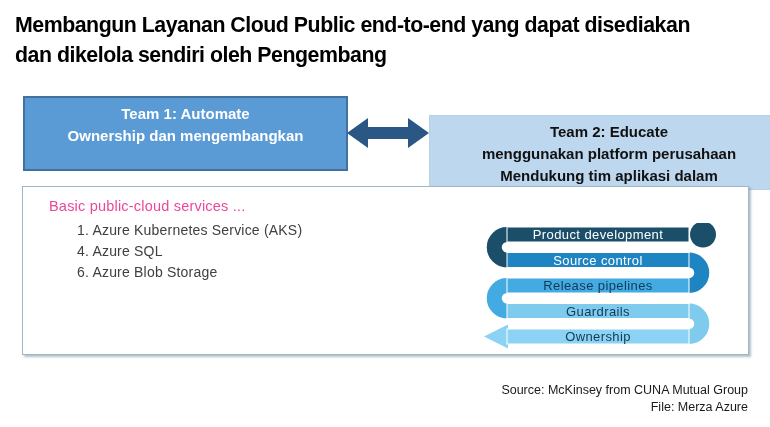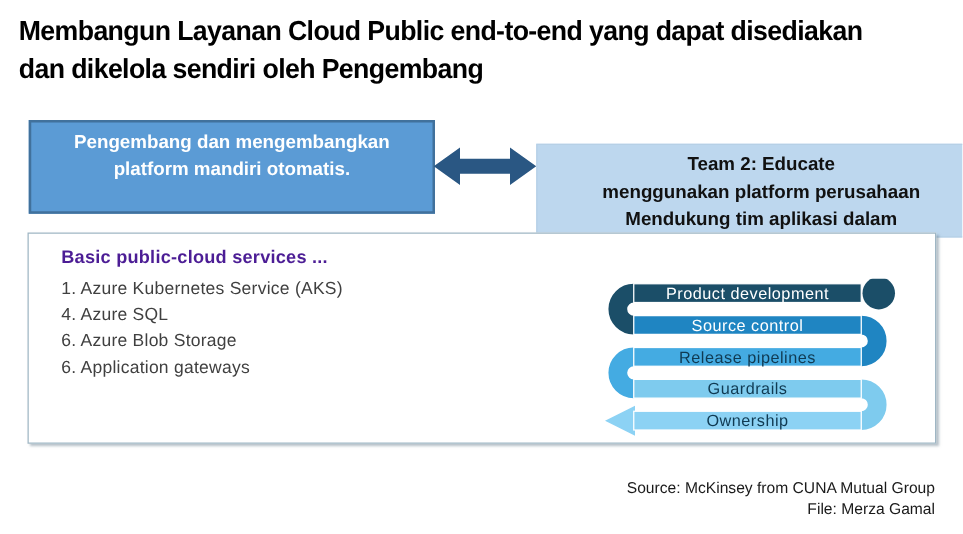--- a/index.html
+++ b/index.html
@@ -35,30 +35,30 @@
   }
   .dbl-arrow { position: absolute; left: 347px; top: 116px; width: 82px; height: 34px; }
   
   .panel {
     position: absolute; left: 22px; top: 186px; width: 727px; height: 169px;
     background: #ffffff; border: 1px solid #9FB6C4;
     box-shadow: 2px 2px 2px rgba(110,130,145,0.5);
   }
   .panel-header {
     position: absolute; top: 11px;
-    font-size: 14.5px; font-weight: bold; color: #4c1d95;
+    font-size: 14.5px; font-weight: normal; color: #ec4899;
     letter-spacing: 0.2px;
   }
   .panel-header.left  { left: 26px; }
   .panel-header.right { right: 12px; text-align: right; }
   .service-list {
     position: absolute; left: 26px; top: 33px; list-style: none;
   }
   .service-list li {
-    font-size: 14px; color: #404040; line-height: 20.9px; letter-spacing: 0.2px;
+    font-size: 14px; color: #404040; line-height: 20.9px; letter-spacing: 0.2px; margin-left: 28px;
   }
   .snake { position: absolute; left: 438px; top: 36px; width: 270px; height: 135px; }
   .snake text {
     font-family: "Liberation Sans", sans-serif;
     font-size: 13px; letter-spacing: 0.4px;
   }
   
   .footer {
     position: absolute; right: 22px; top: 382px;
     text-align: right; font-size: 12.5px; color: #1A1A1A; line-height: 16.5px;
@@ -68,43 +68,42 @@
 <body>
 
 <div id="slide">
 
   <div class="title">
     <div>Membangun Layanan Cloud Public end-to-end yang dapat disediakan</div>
     <div>dan dikelola sendiri oleh Pengembang</div>
   </div>
 
   <div class="team-box team1">
-    <div>Pengembang dan mengembangkan</div>
-    <div>platform mandiri otomatis.</div>
+    <div>Team 1: Automate</div>
+    <div>Ownership dan mengembangkan</div>
   </div>
 
   <svg class="dbl-arrow" viewBox="0 0 82 34">
     <polygon points="0,17 21,2 21,11 61,11 61,2 82,17 61,32 61,23 21,23 21,32" fill="#2A5783"></polygon>
   </svg>
 
   <div class="team-box team2">
     <div>Team 2: Educate</div>
     <div>menggunakan platform perusahaan</div>
     <div>Mendukung tim aplikasi dalam</div>
   </div>
 
   <div class="panel">
 
     <div class="panel-header left">Basic public-cloud services ...</div>
 
     <ul class="service-list">
       <li>1. Azure Kubernetes Service (AKS)</li>
       <li>4. Azure SQL</li>
       <li>6. Azure Blob Storage</li>
-      <li>6. Application gateways</li>
     </ul>
 
     <svg class="snake" viewBox="0 0 270 135">
 
       <path d="M 46 11.5 A 12.75 12.75 0 0 0 46 37" fill="none" stroke-width="15" stroke="#1B4E68"></path>
       <path d="M 228 37 A 12.75 12.75 0 0 1 228 62.5" fill="none" stroke-width="15" stroke="#1F85C2"></path>
       <path d="M 46 62.5 A 12.75 12.75 0 0 0 46 88" fill="none" stroke-width="15" stroke="#44ABE2"></path>
       <path d="M 228 88 A 12.75 12.75 0 0 1 228 113.5" fill="none" stroke-width="15" stroke="#7ECBEE"></path>
 
       <circle cx="242" cy="11.5" r="13" fill="#1B4E68"></circle>
@@ -119,16 +118,16 @@
       <text x="137" y="16" text-anchor="middle" fill="#FFFFFF">Product development</text>
       <text x="137" y="41.5" text-anchor="middle" fill="#FFFFFF">Source control</text>
       <text x="137" y="67" text-anchor="middle" fill="#103A52">Release pipelines</text>
       <text x="137" y="92.5" text-anchor="middle" fill="#103A52">Guardrails</text>
       <text x="137" y="118" text-anchor="middle" fill="#103A52">Ownership</text>
     </svg>
   </div>
 
   <div class="footer">
     <div>Source: McKinsey from CUNA Mutual Group</div>
-    <div>File: Merza Gamal</div>
+    <div>File: Merza Azure</div>
   </div>
 
 </div>
 
 </body></html>

